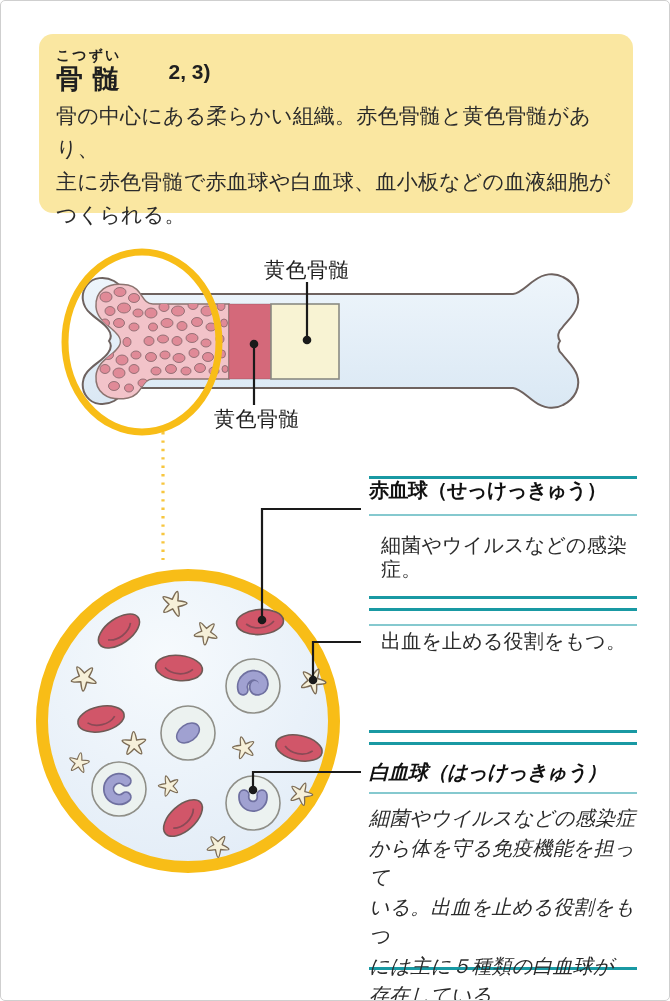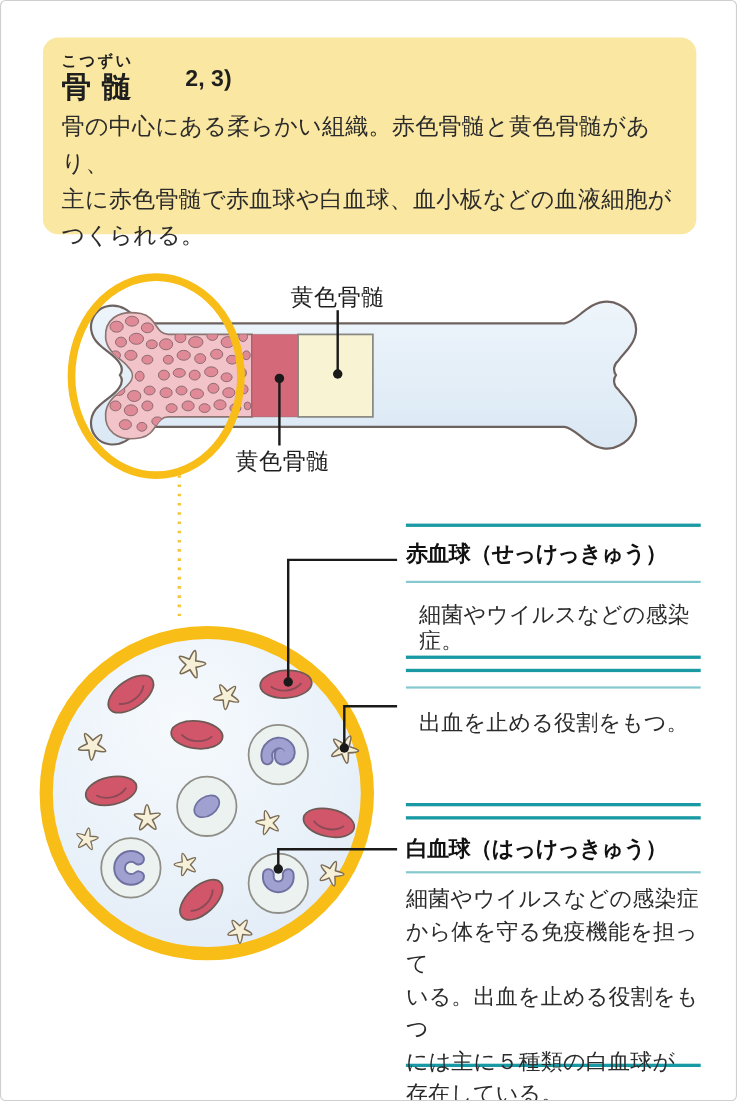--- a/index.html
+++ b/index.html
@@ -72,32 +72,32 @@
   }
   .label-yellow-marrow{left:263px;top:255px;}
   .label-red-marrow{left:213px;top:404px;}
   
   .cell-section{
     position:absolute;left:368px;width:268px;z-index:2;box-sizing:border-box;
     border-top:3px solid var(--teal);border-bottom:3px solid var(--teal);
   }
   .sec-1{top:475px;height:123px;}
   .sec-2{top:607px;height:125px;}
-  .sec-3{top:741px;height:228px;}
+  .sec-3{top:741px;height:228px;font-style:italic;}
   .cell-label{font-size:20px;font-weight:700;color:#111;letter-spacing:-0.5px;line-height:22px;white-space:nowrap;}
-  .sec-1 .cell-label{margin-top:14px;}
+  .sec-1 .cell-label{margin-top:0;}
   .sec-2 .cell-label{margin-top:15px;}
   .sec-3 .cell-label{margin-top:16px;}
   .thin-rule{border:none;border-top:2px solid var(--teal-light);margin:0;}
   .sec-1 .thin-rule{margin-top:13px;}
   .sec-2 .thin-rule{margin-top:13px;}
   .sec-3 .thin-rule{margin-top:9px;}
   .cell-desc{font-size:20px;color:var(--text);white-space:pre-line;letter-spacing:0.2px;}
   .sec-1 .cell-desc{margin-top:17px;padding-left:12px;line-height:24px;}
-  .sec-2 .cell-desc{margin-top:20px;padding-left:12px;line-height:24px;}
+  .sec-2 .cell-desc{margin-top:3px;padding-left:12px;line-height:24px;}
   .sec-3 .cell-desc{margin-top:10px;padding-left:0;line-height:29.5px;}
 </style>
 </head>
 <body>
 
 <div class="page">
 
   <div class="info-box">
     <div class="furigana">こつずい</div>
     <div class="title-row">

